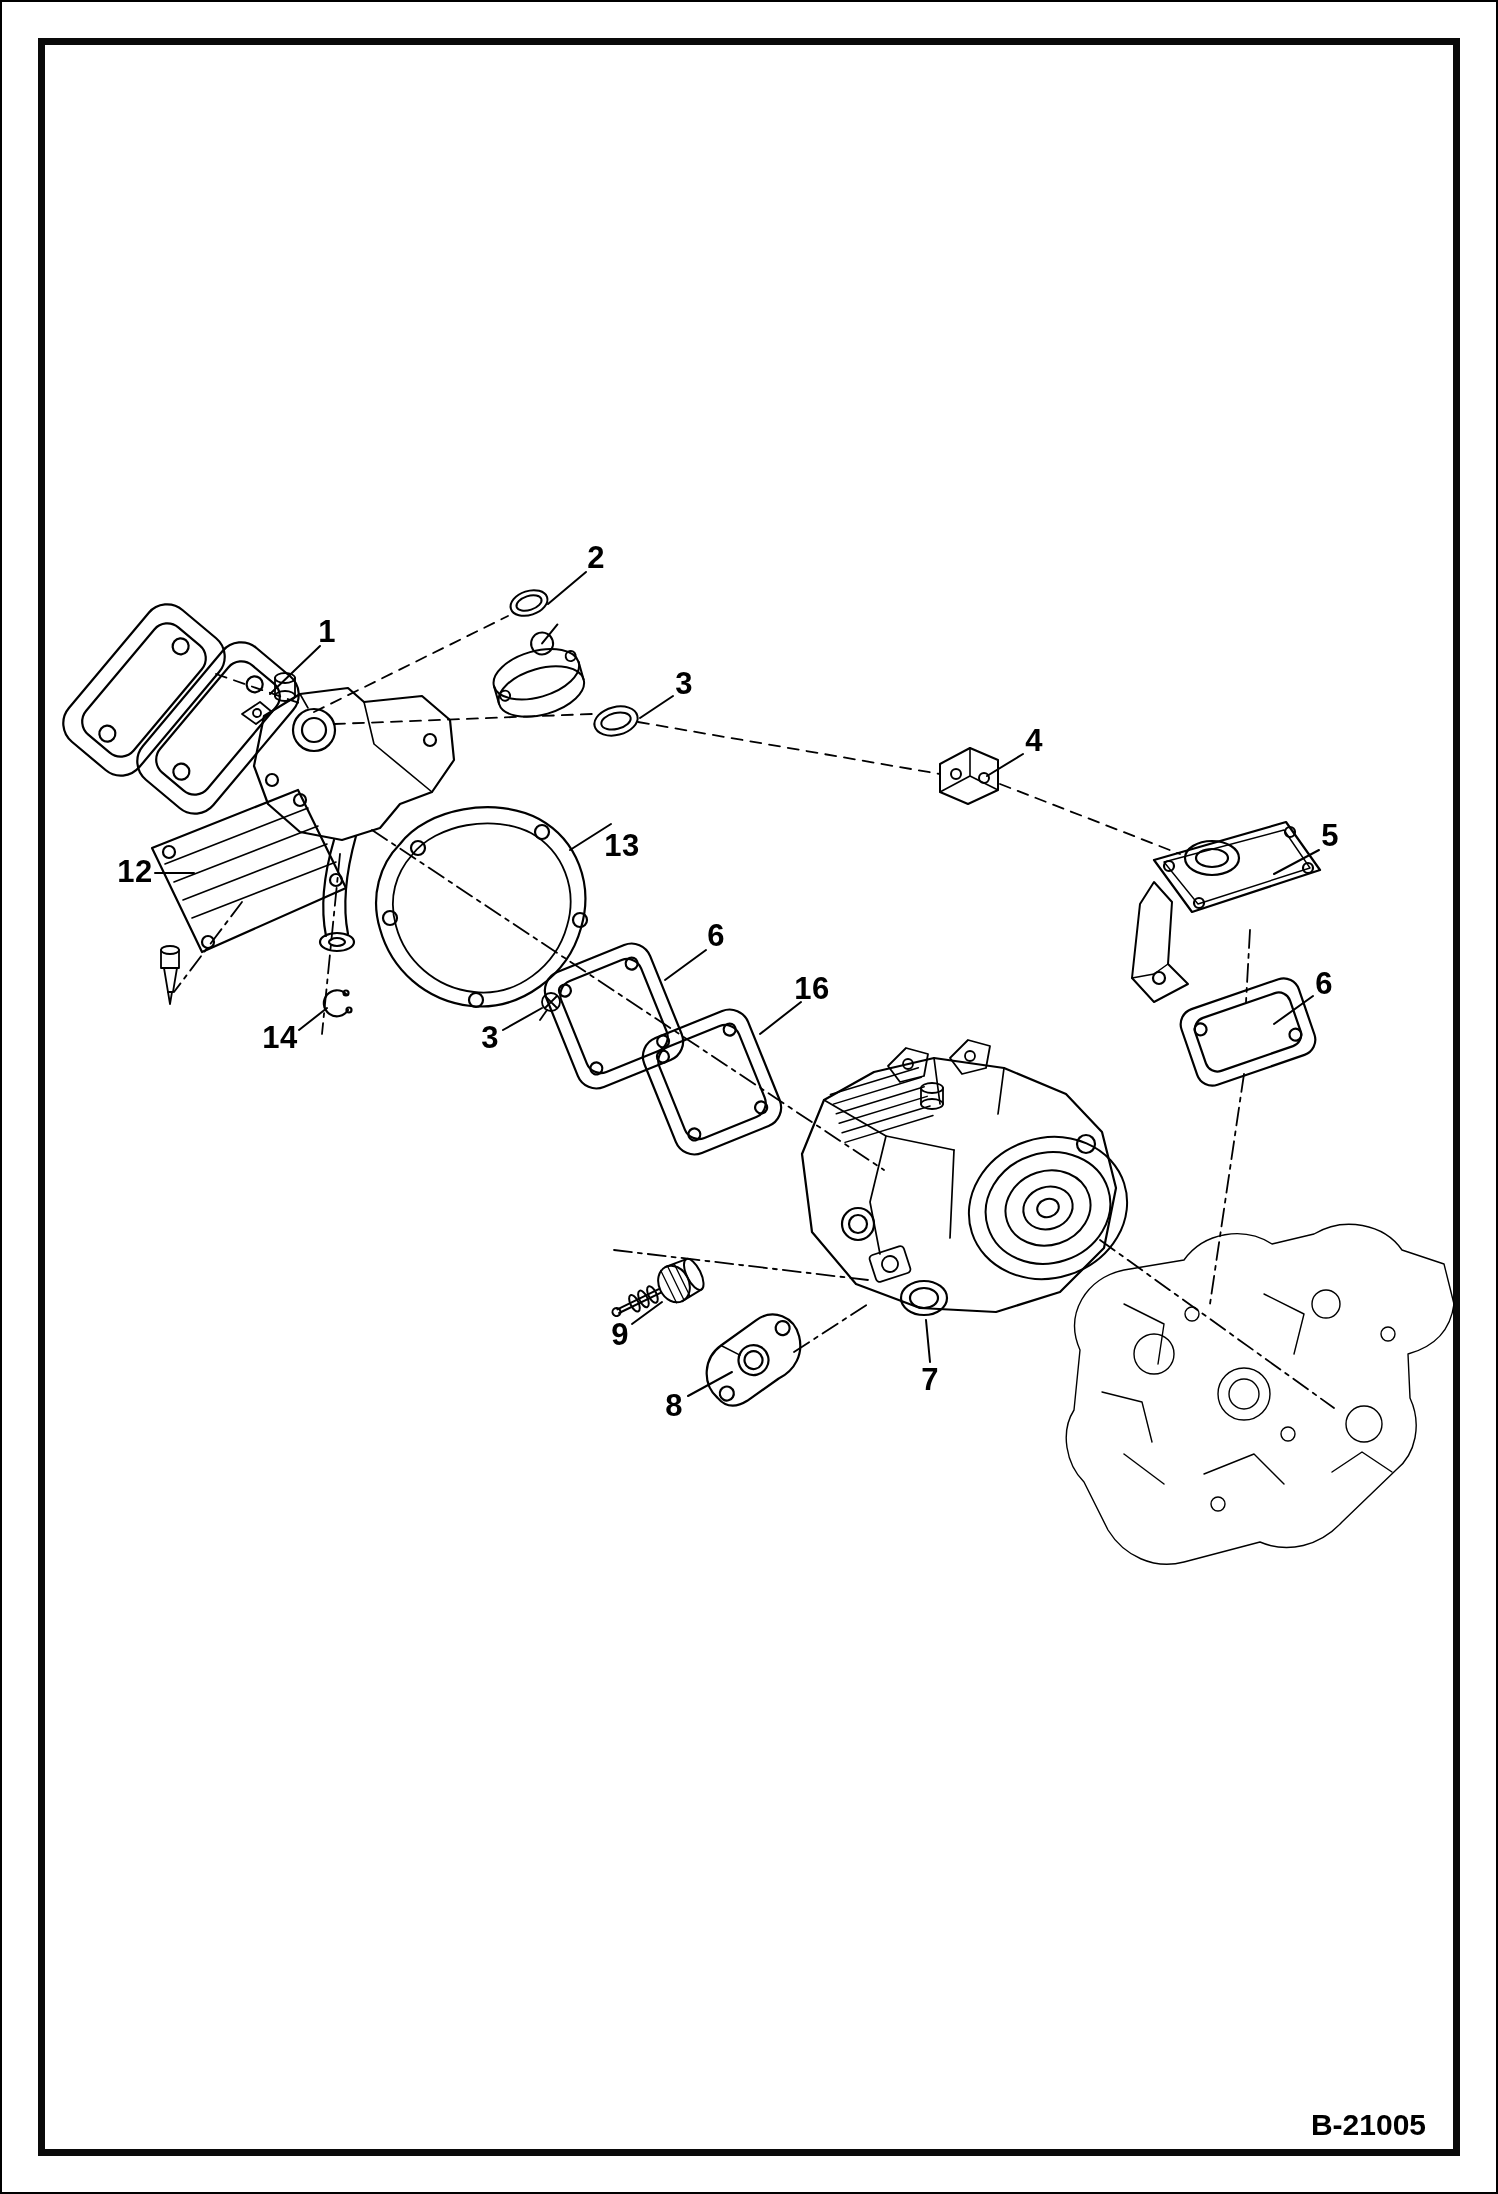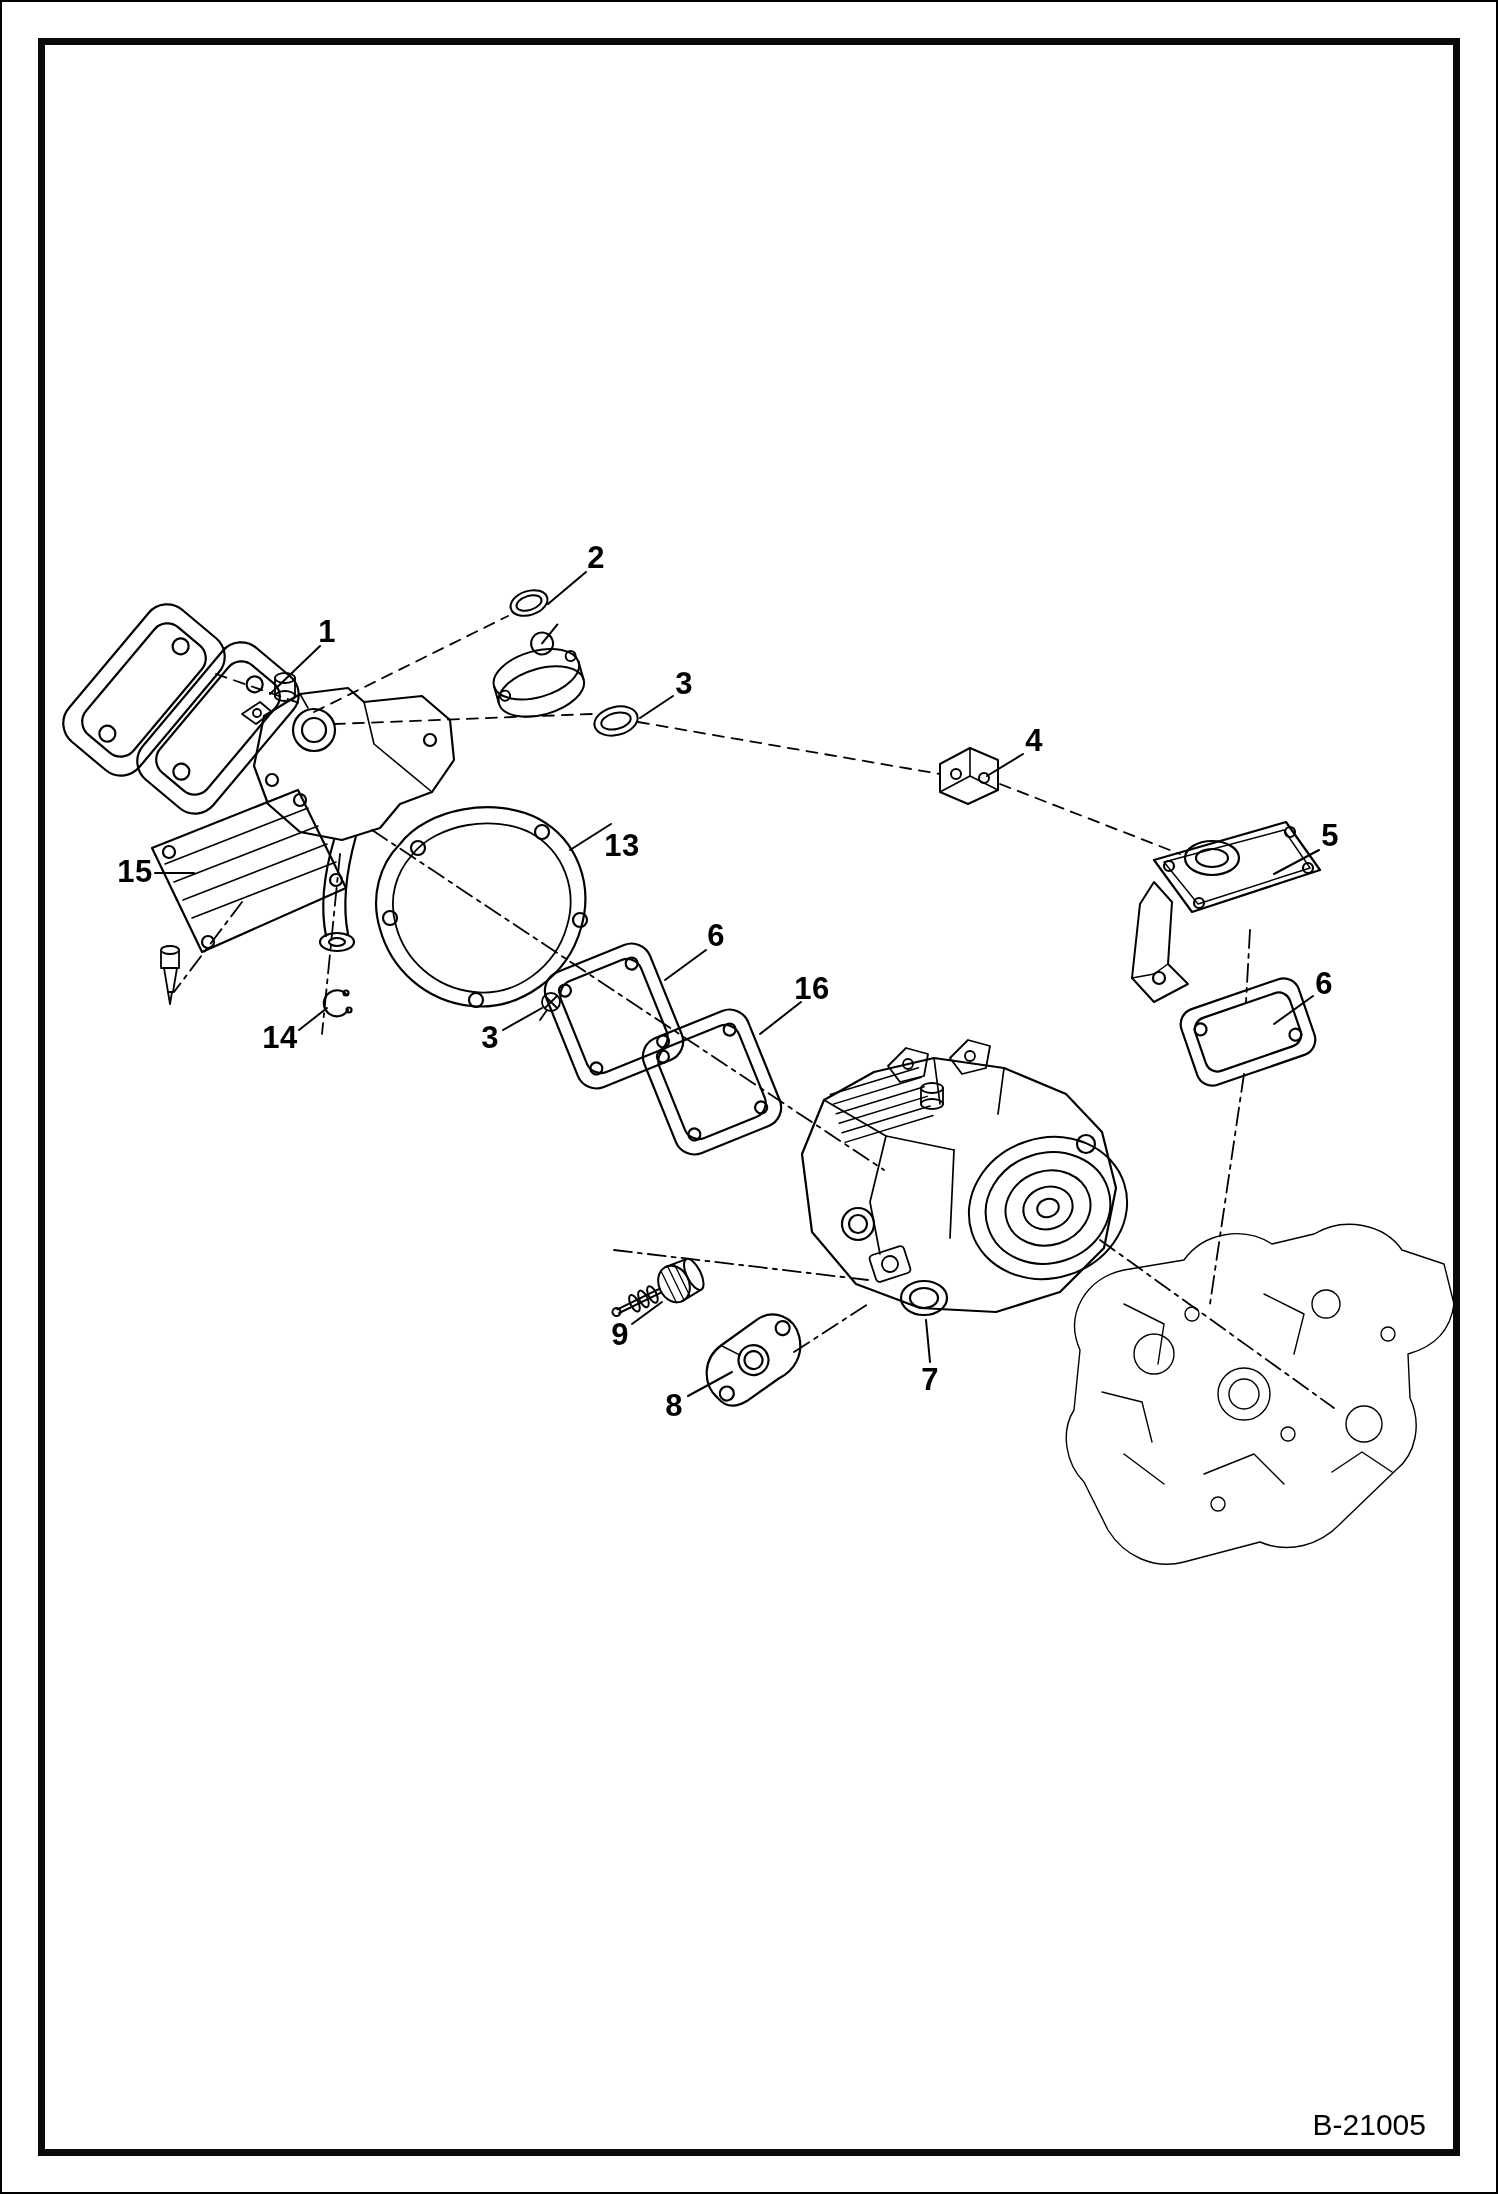--- a/index.html
+++ b/index.html
@@ -28,21 +28,21 @@
     font-size:31px;
     font-weight:bold;
     color:#000;
     letter-spacing:0.5px;
     white-space:nowrap;
   }
   .ref-code {
     position:absolute;
     right:70px; top:2106px;
     font-size:30px;
-    font-weight:normal;
+    font-weight:bold;
     color:#000;
   }
 </style>
 </head>
 <body>
 
 <div class="page">
   <div class="frame"></div>
 
   <svg class="diagram" viewBox="0 0 1498 2194" xmlns="http://www.w3.org/2000/svg">
@@ -328,16 +328,16 @@
   <div class="callout" style="left:1328px; top:834px">5</div>
   <div class="callout" style="left:1322px; top:982px">6</div>
   <div class="callout" style="left:928px; top:1378px">7</div>
   <div class="callout" style="left:672px; top:1404px">8</div>
   <div class="callout" style="left:618px; top:1333px">9</div>
   <div class="callout" style="left:810px; top:987px">16</div>
   <div class="callout" style="left:714px; top:934px">6</div>
   <div class="callout" style="left:488px; top:1036px">3</div>
   <div class="callout" style="left:620px; top:844px">13</div>
   <div class="callout" style="left:278px; top:1036px">14</div>
-  <div class="callout" style="left:133px; top:870px">15</div>
+  <div class="callout" style="left:133px; top:870px">12</div>
 
   <div class="ref-code">B-21005</div>
 </div>
 
 </body></html>

